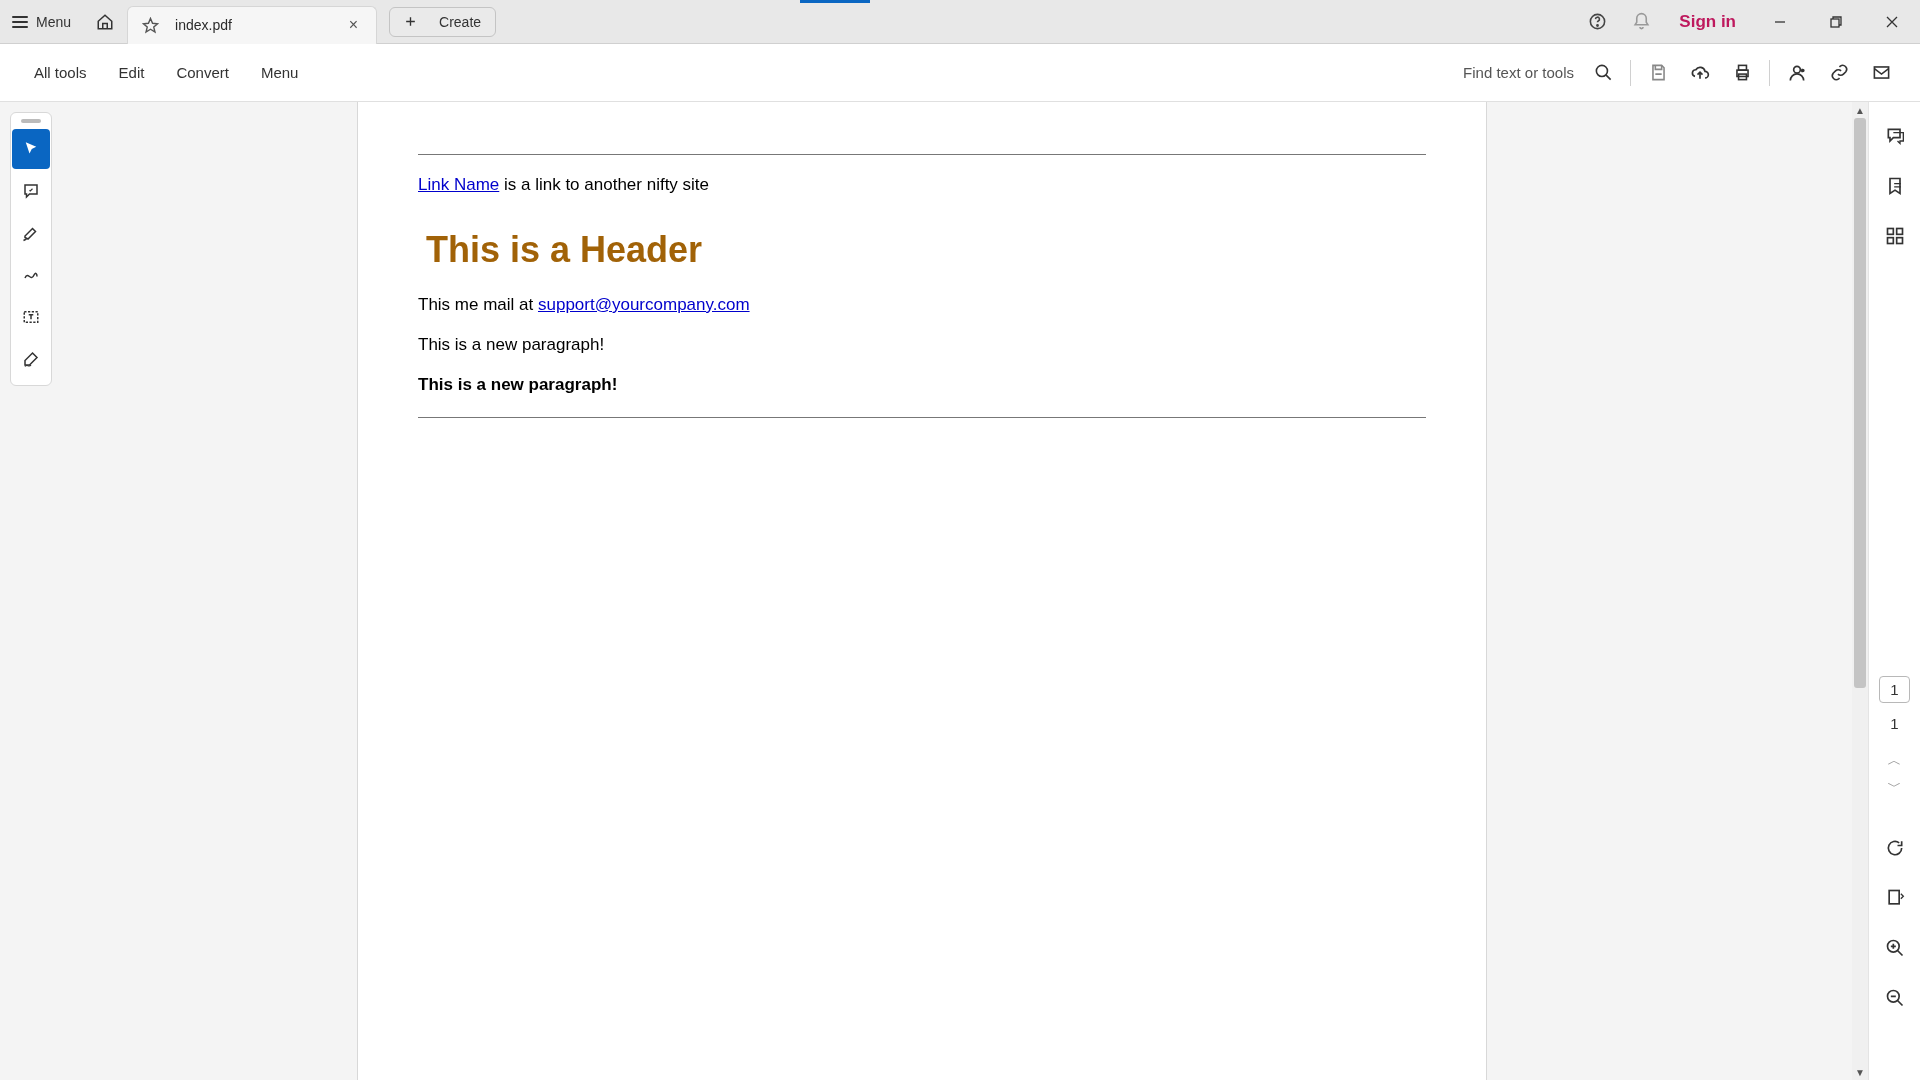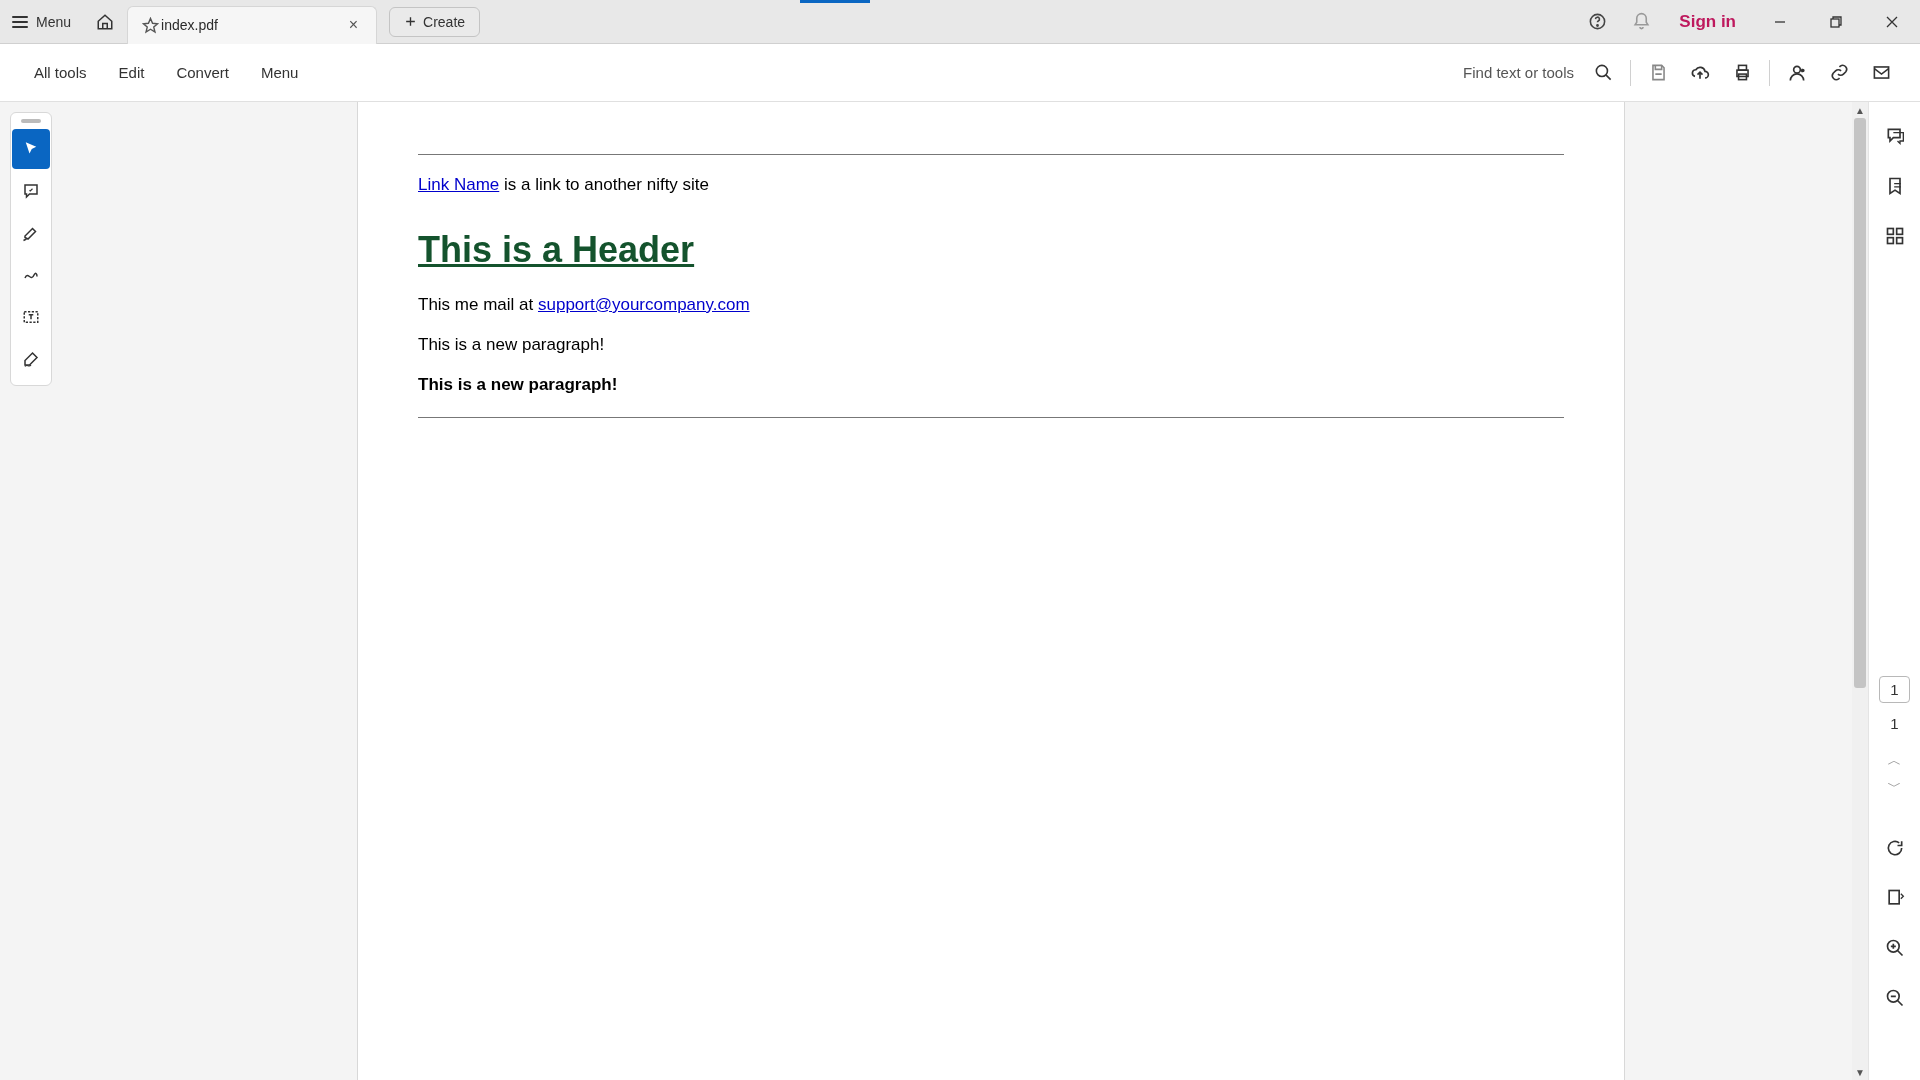--- a/index.html
+++ b/index.html
@@ -62,39 +62,39 @@
     }
     .tab {
       display: flex;
       align-items: center;
       background: #f6f6f6;
       border: 1px solid #d6d6d6;
       border-bottom: none;
       border-radius: 6px 6px 0 0;
       height: 38px;
       padding: 0 14px;
-      gap: 2px;
+      gap: 16px;
       margin-top: 6px;
       min-width: 250px;
     }
     .tab-title {
       font-size: 14px;
       color: #2b2b2b;
       flex: 1;
     }
     .tab-close {
       font-size: 16px;
       color: #555;
       cursor: pointer;
       padding: 0 4px;
     }
     .create-btn {
       display: flex;
       align-items: center;
-      gap: 6px;
+      gap: 22px;
       margin-left: 12px;
       padding: 6px 14px;
       border: 1px solid #c4c4c4;
       border-radius: 6px;
       font-size: 14px;
       cursor: pointer;
       background: #eaeaea;
       color: #333;
     }
     .titlebar-spacer { flex: 1; }
@@ -201,21 +201,21 @@
       background: #0a66c2;
     }
     .doc-area {
       flex: 1;
       background: #f4f4f4;
       position: relative;
       overflow: hidden;
     }
     .page {
       background: #fff;
-      width: 1268px;
+      width: 1130px;
       height: 100%;
       margin-left: 295px;
       padding: 40px 60px;
       border-left: 1px solid #d8d8d8;
       border-right: 1px solid #d8d8d8;
       font-family: "Times New Roman", serif;
     }
     .page hr {
       border: none;
       border-top: 1px solid #777;
@@ -227,23 +227,22 @@
       text-decoration: underline;
       font-size: 17px;
     }
     .doc-inline {
       font-size: 17px;
       color: #000;
     }
     .doc-h1 {
       font-size: 36px;
       font-weight: 700;
-      margin: 34px 0 24px 0;
-      color: #14532d;
-      text-decoration: underline;
+      margin: 34px 0 24px 8px;
+      color: #a16207;
     }
     .doc-h2 {
       font-size: 25px;
       font-weight: 700;
       margin: 10px 0 24px 0;
       color: #000;
     }
     .doc-p {
       font-size: 17px;
       margin-bottom: 20px;

